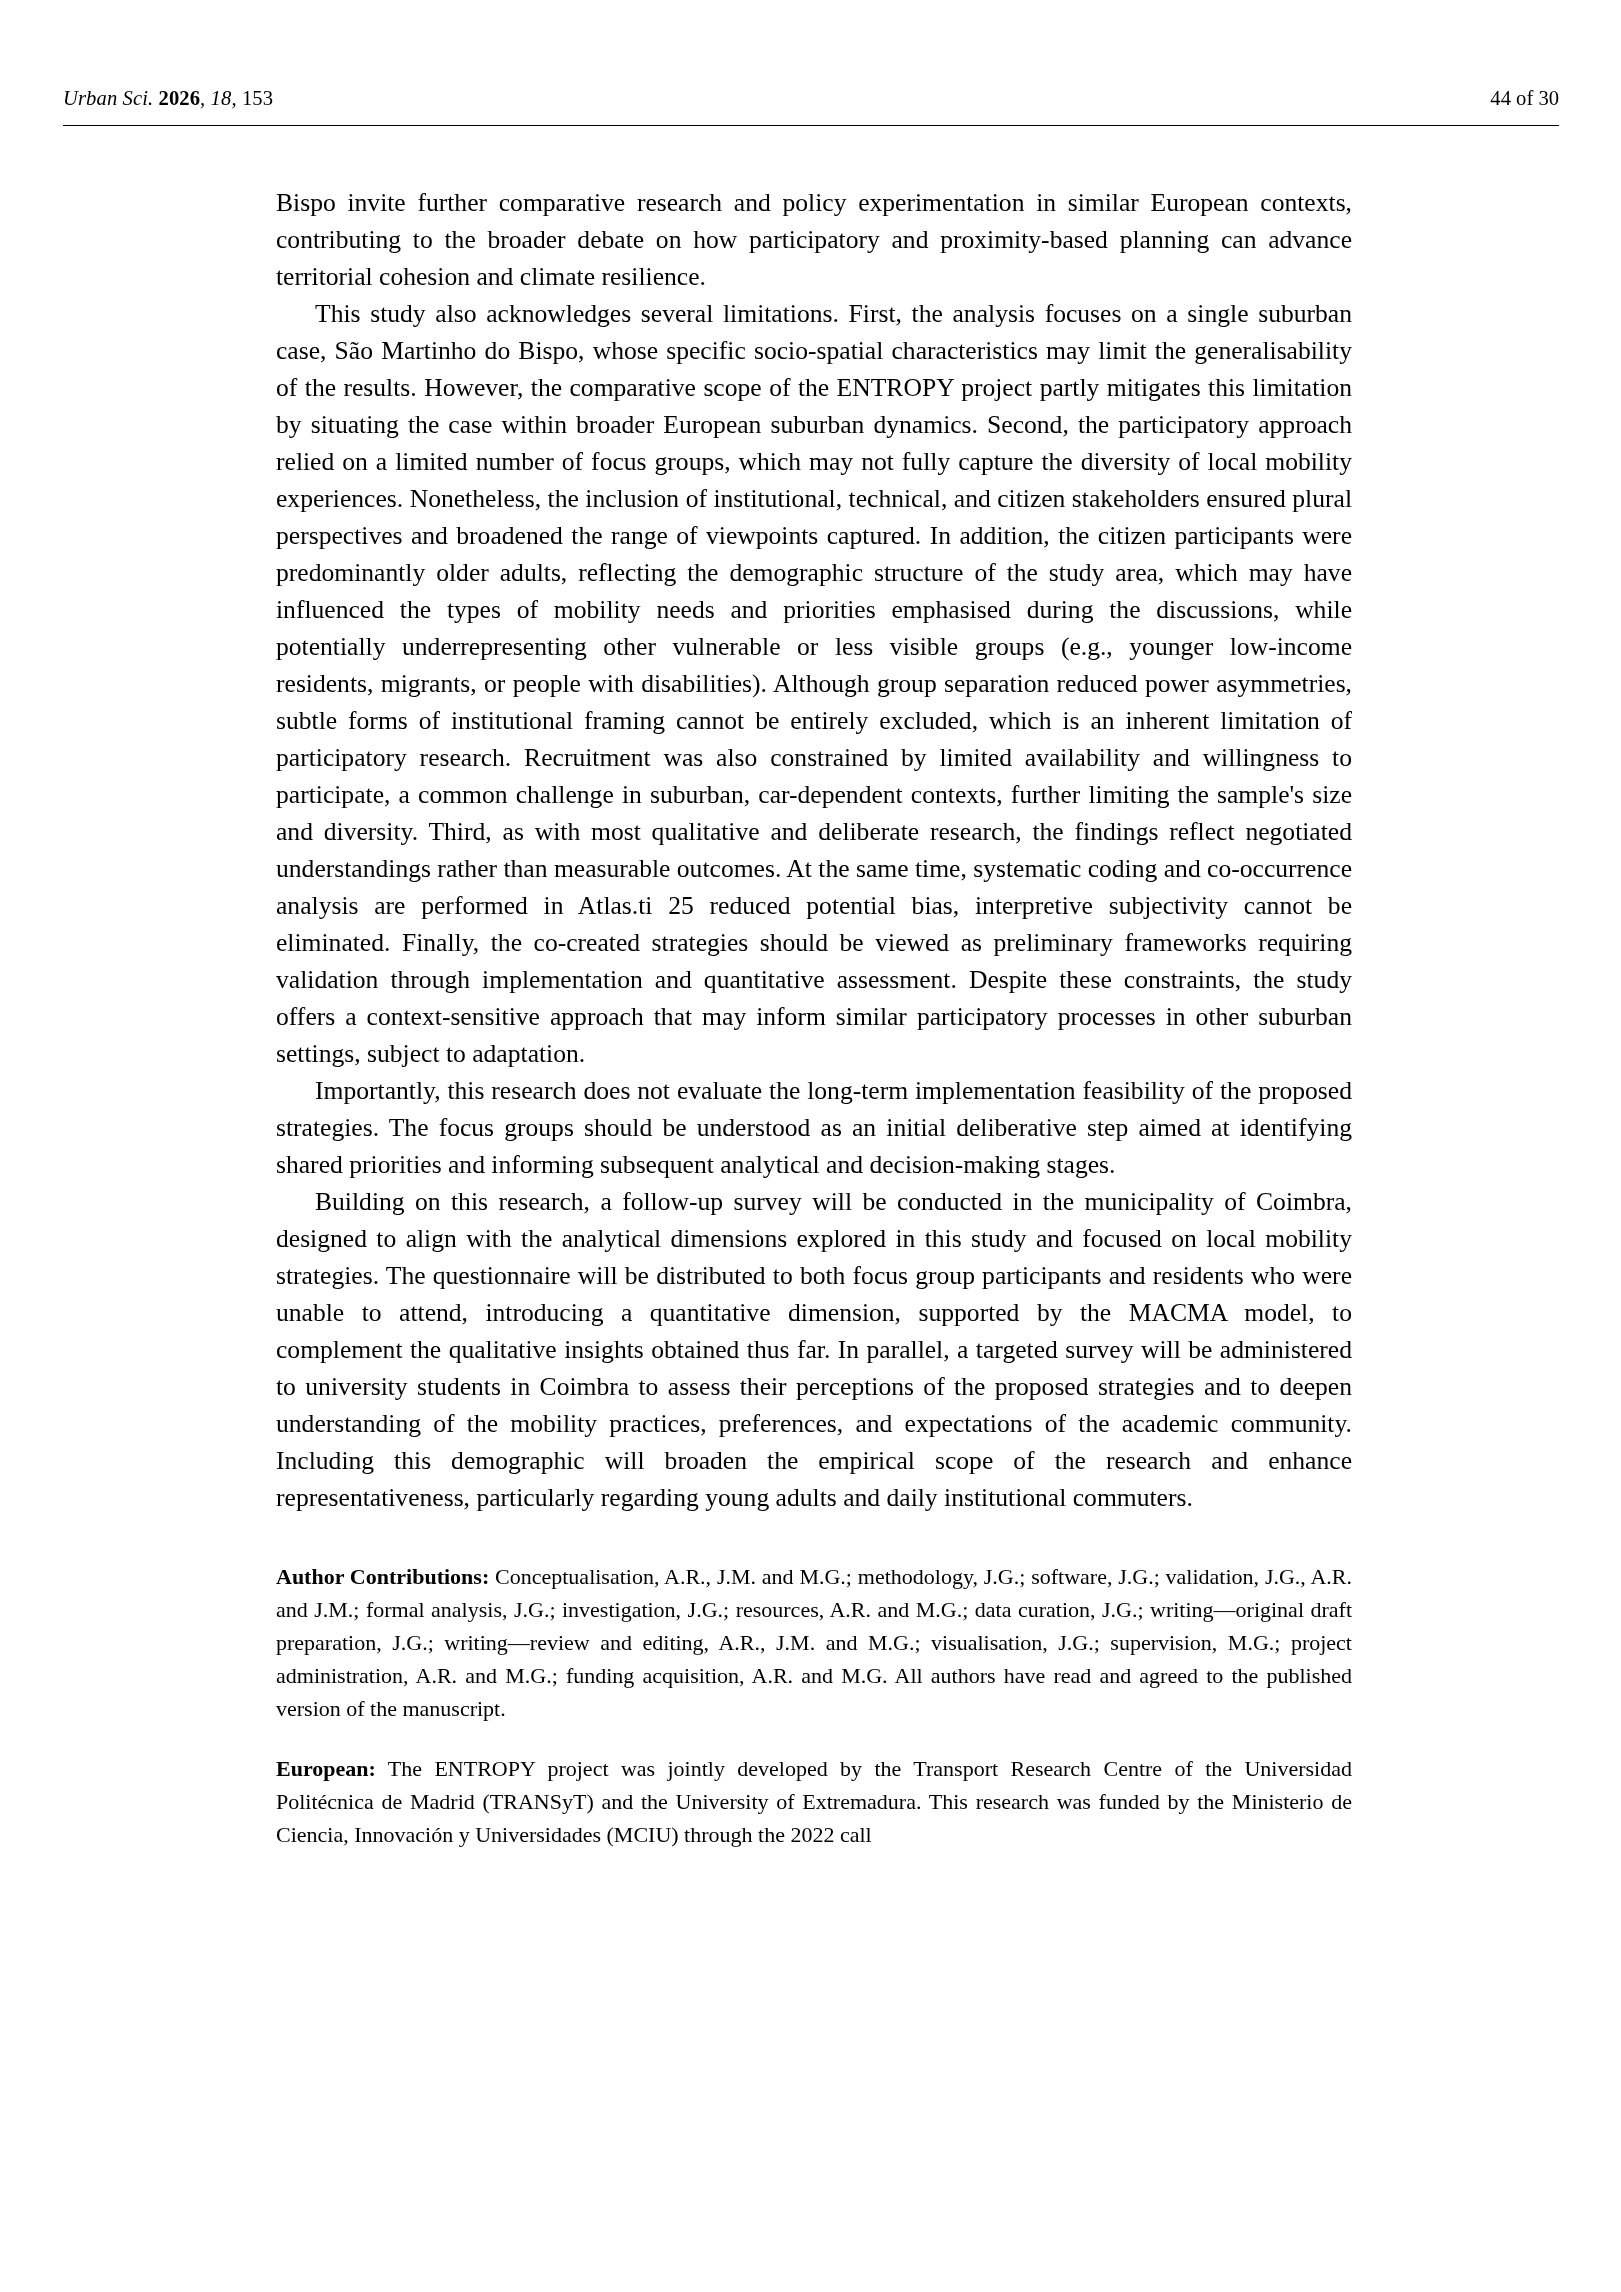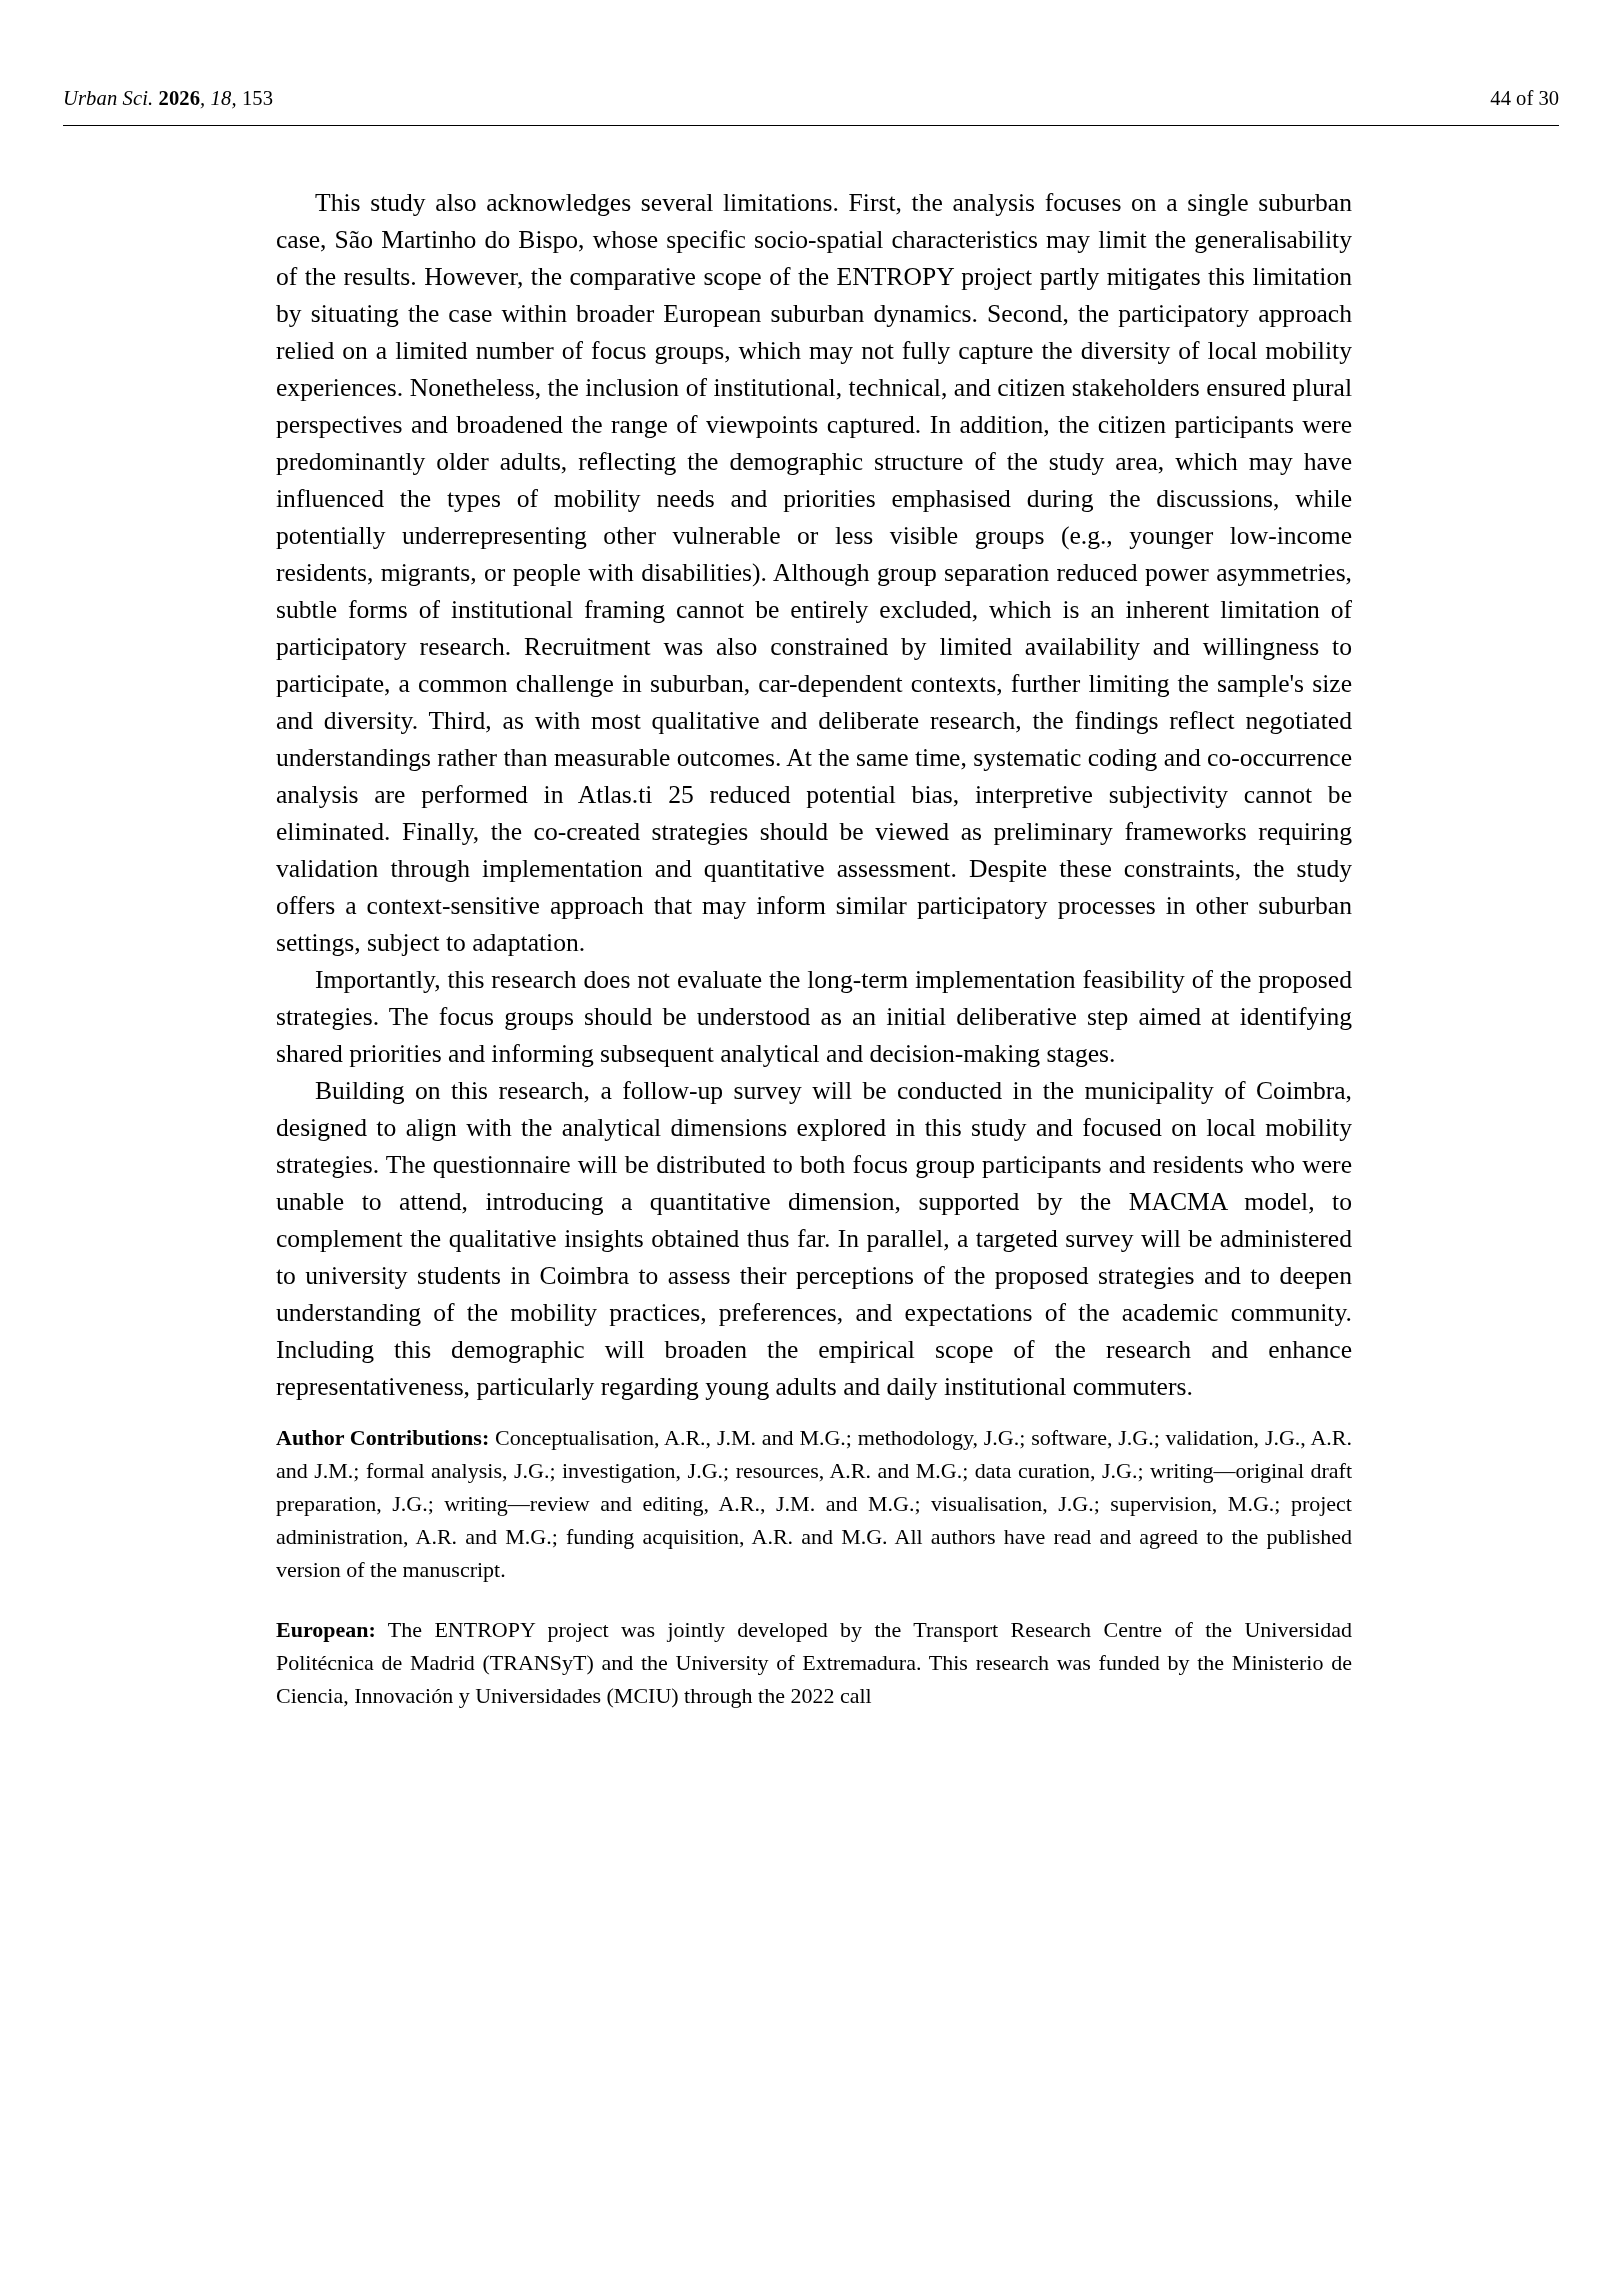--- a/index.html
+++ b/index.html
@@ -77,21 +77,21 @@
     text-justify: inter-word;
     hyphens: none;
     text-indent: 0;
   }
   p.body-par.indent {
     text-indent: 39px;
   }
 
   
   .backmatter {
-    margin-top: 16px;
+    margin-top: 44px;
   }
   p.meta-par {
     margin: 0 0 27px 0;
     font-size: 22px;
     line-height: 33px;
     text-align: justify;
     text-justify: inter-word;
     hyphens: none;
   }
   p.meta-par:last-child { margin-bottom: 0; }
@@ -125,20 +125,21 @@
       <span class="year">2026</span><span>,</span>
       <span class="vol">18</span><span>,</span>
       <span class="art">153</span>
     </div>
     <div class="page-number">44 of 30</div>
   </div>
   <div class="head-rule"></div>
 
   <div class="content">
 
+    <p class="body-par">Bispo invite further comparative research and policy experimentation in similar European contexts, contributing to the broader debate on how participatory and proximity-based planning can advance territorial cohesion and climate resilience.</p>
     <p class="body-par indent">This study also acknowledges several limitations. First, the analysis focuses on a single suburban case, São Martinho do Bispo, whose specific socio-spatial characteristics may limit the generalisability of the results. However, the comparative scope of the ENTROPY project partly mitigates this limitation by situating the case within broader European suburban dynamics. Second, the participatory approach relied on a limited number of focus groups, which may not fully capture the diversity of local mobility experiences. Nonetheless, the inclusion of institutional, technical, and citizen stakeholders ensured plural perspectives and broadened the range of viewpoints captured. In addition, the citizen participants were predominantly older adults, reflecting the demographic structure of the study area, which may have influenced the types of mobility needs and priorities emphasised during the discussions, while potentially underrepresenting other vulnerable or less visible groups (e.g., younger low-income residents, migrants, or people with disabilities). Although group separation reduced power asymmetries, subtle forms of institutional framing cannot be entirely excluded, which is an inherent limitation of participatory research. Recruitment was also constrained by limited availability and willingness to participate, a common challenge in suburban, car-dependent contexts, further limiting the sample's size and diversity. Third, as with most qualitative and deliberate research, the findings reflect negotiated understandings rather than measurable outcomes. At the same time, systematic coding and co-occurrence analysis are performed in Atlas.ti 25 reduced potential bias, interpretive subjectivity cannot be eliminated. Finally, the co-created strategies should be viewed as preliminary frameworks requiring validation through implementation and quantitative assessment. Despite these constraints, the study offers a context-sensitive approach that may inform similar participatory processes in other suburban settings, subject to adaptation.</p>
     <p class="body-par indent">Importantly, this research does not evaluate the long-term implementation feasibility of the proposed strategies. The focus groups should be understood as an initial deliberative step aimed at identifying shared priorities and informing subsequent analytical and decision-making stages.</p>
     <p class="body-par indent">Building on this research, a follow-up survey will be conducted in the municipality of Coimbra, designed to align with the analytical dimensions explored in this study and focused on local mobility strategies. The questionnaire will be distributed to both focus group participants and residents who were unable to attend, introducing a quantitative dimension, supported by the MACMA model, to complement the qualitative insights obtained thus far. In parallel, a targeted survey will be administered to university students in Coimbra to assess their perceptions of the proposed strategies and to deepen understanding of the mobility practices, preferences, and expectations of the academic community. Including this demographic will broaden the empirical scope of the research and enhance representativeness, particularly regarding young adults and daily institutional commuters.</p>
 
     <div class="backmatter">
       <p class="meta-par"><span class="meta-label">Author Contributions:</span><span> Conceptualisation, A.R., J.M. and M.G.; methodology, J.G.; software, J.G.; validation, J.G., A.R. and J.M.; formal analysis, J.G.; investigation, J.G.; resources, A.R. and M.G.; data curation, J.G.; writing—original draft preparation, J.G.; writing—review and editing, A.R., J.M. and M.G.; visualisation, J.G.; supervision, M.G.; project administration, A.R. and M.G.; funding acquisition, A.R. and M.G. All authors have read and agreed to the published version of the manuscript.</span></p>
 
       <p class="meta-par"><span class="meta-label">European:</span><span> The ENTROPY project was jointly developed by the Transport Research Centre of the Universidad Politécnica de Madrid (TRANSyT) and the University of Extremadura. This research was funded by the Ministerio de Ciencia, Innovación y Universidades (MCIU) through the 2022 call</span></p>
     </div>
   </div>

